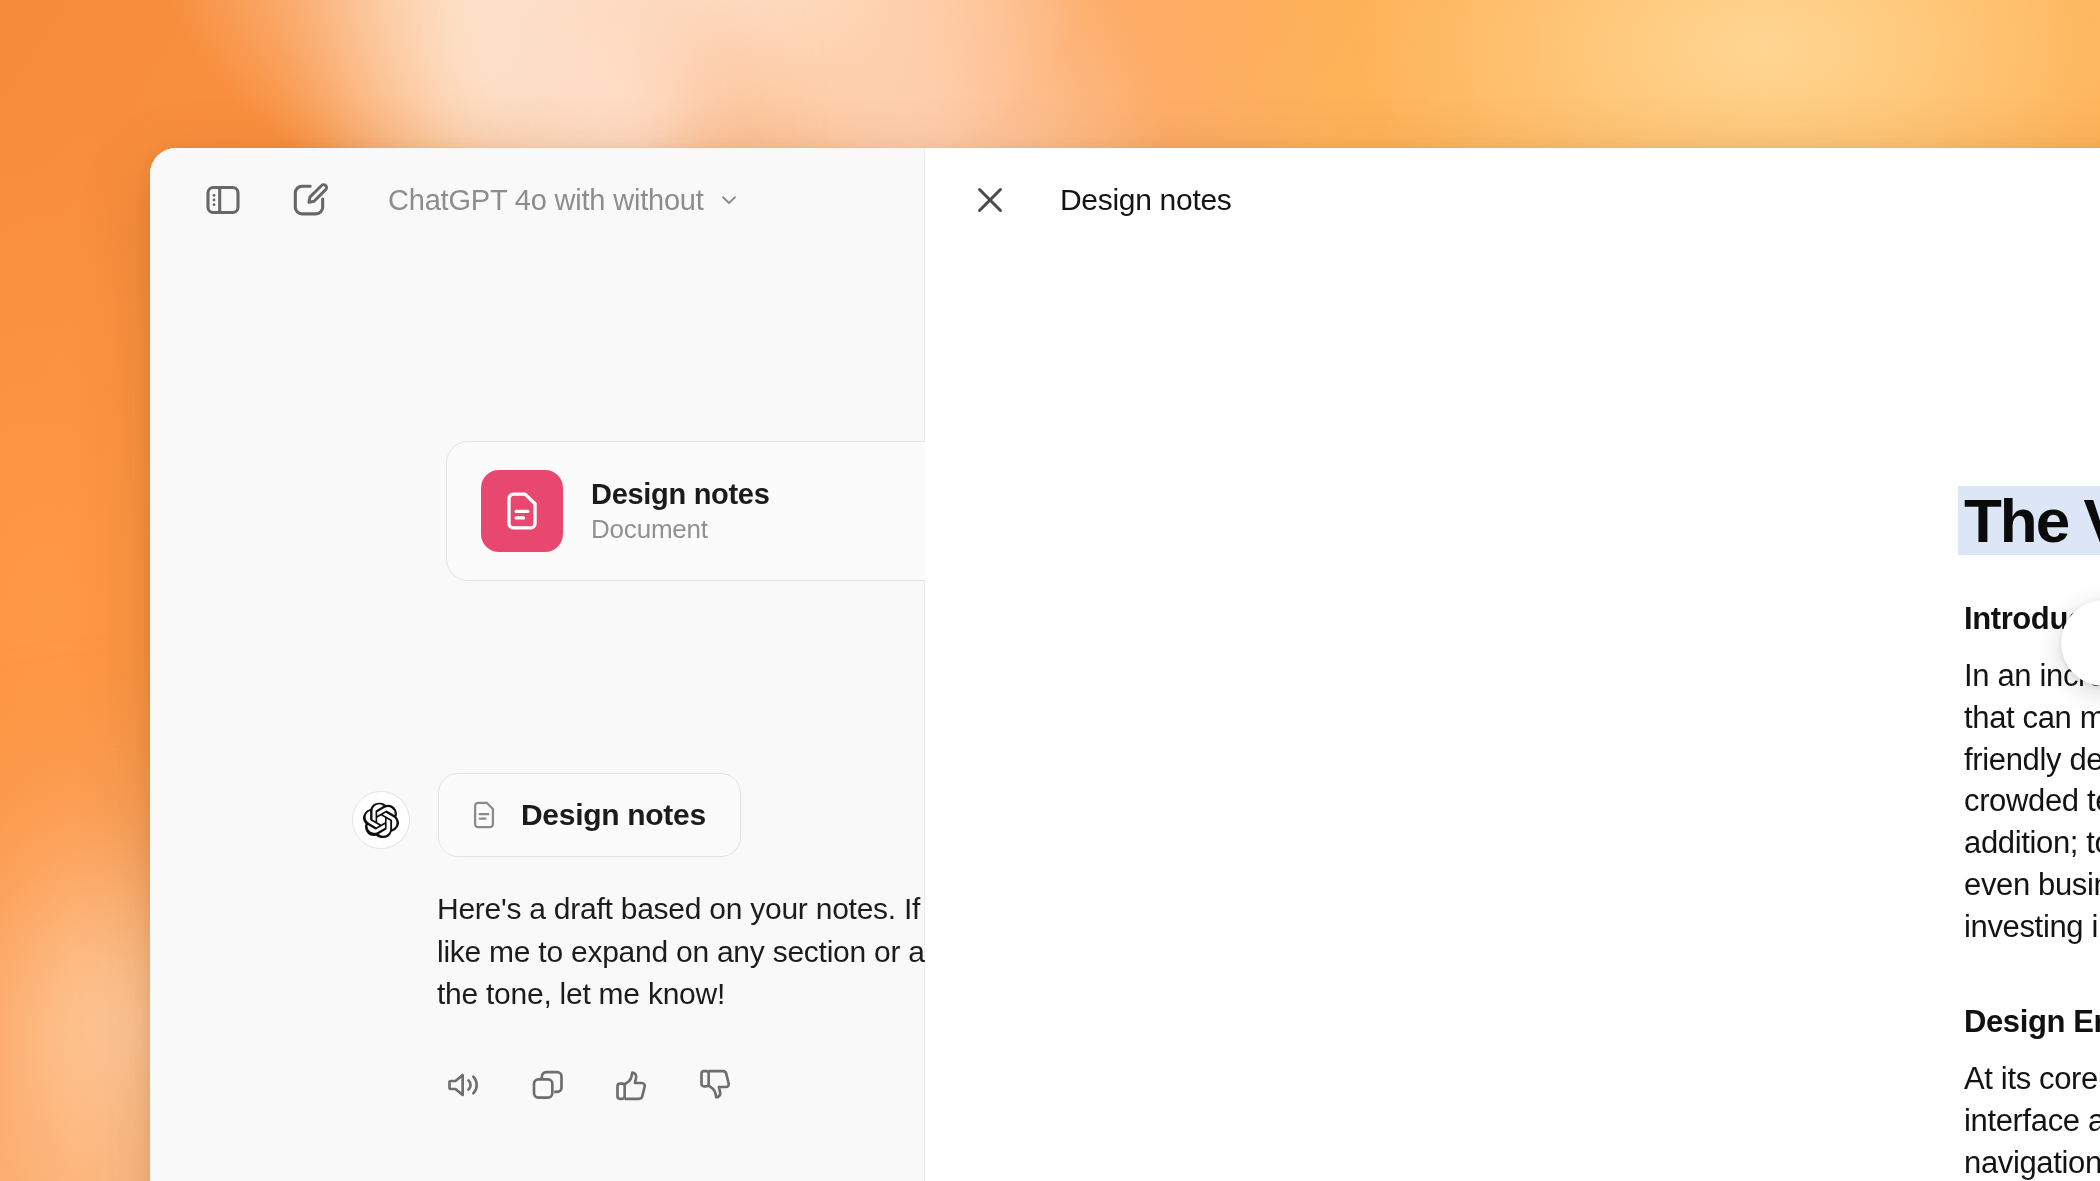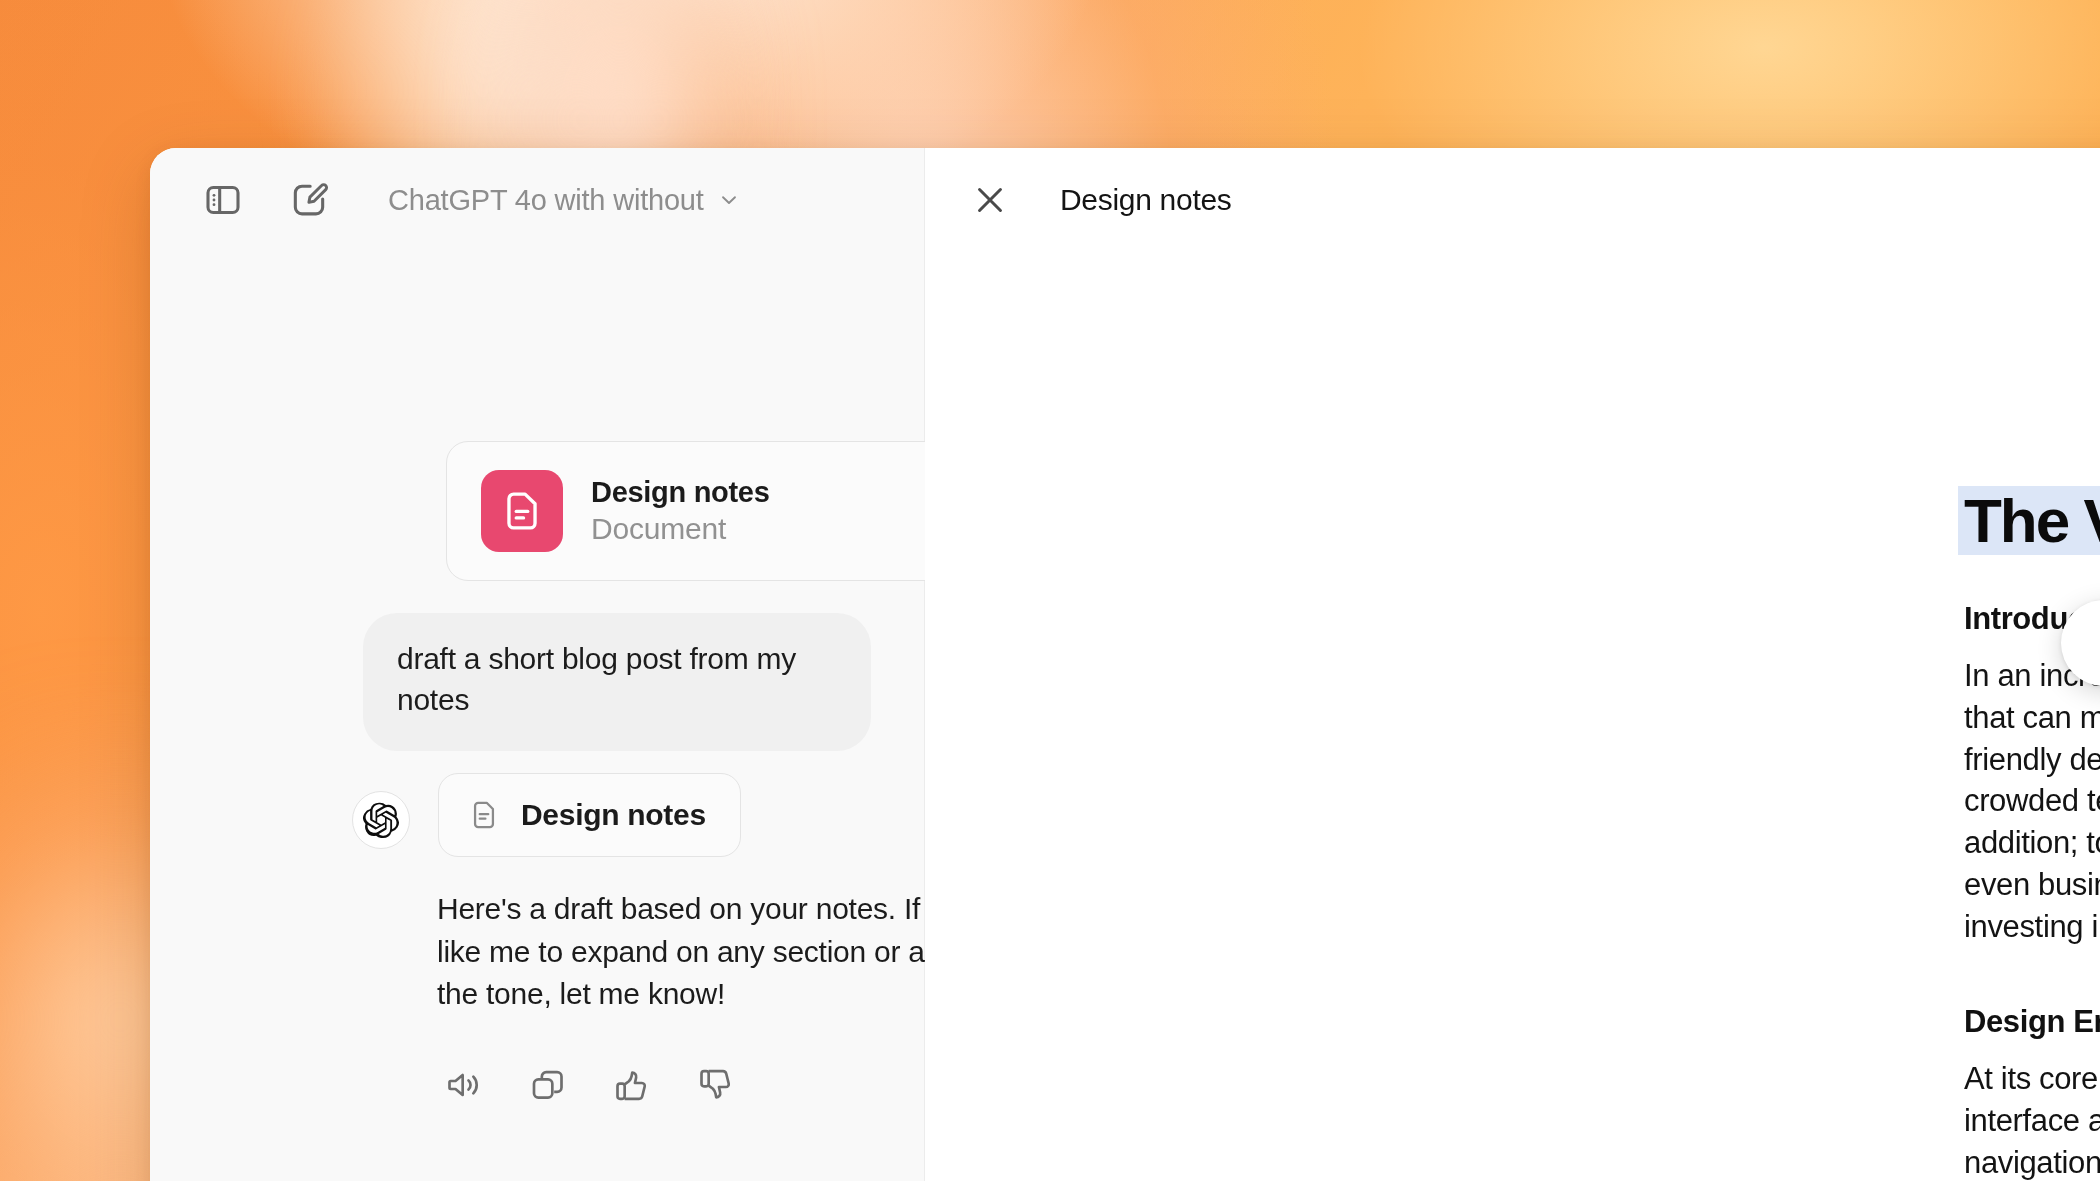--- a/index.html
+++ b/index.html
@@ -139,21 +139,21 @@
     flex: 0 0 82px;
   }
   #doc-card-text { display: flex; flex-direction: column; gap: 3px; }
   #doc-card-title {
     font-size: 29px;
     font-weight: bold;
     color: #1b1b1b;
     letter-spacing: -0.3px;
   }
   #doc-card-subtitle {
-    font-size: 30px;
+    font-size: 26px;
     color: #919191;
     letter-spacing: -0.2px;
   }
 
   
   #user-bubble {
     position: absolute;
     right: 53px;
     top: 465px;
     max-width: 440px;
@@ -368,21 +368,20 @@
             <line x1="9" y1="12.2" x2="15" y2="12.2" stroke="#ffffff" stroke-width="1.75" stroke-linecap="round"></line>
             <line x1="9" y1="15.6" x2="12.8" y2="15.6" stroke="#ffffff" stroke-width="1.75" stroke-linecap="round"></line>
           </svg>
         </div>
         <div id="doc-card-text">
           <div id="doc-card-title">Design notes</div>
           <div id="doc-card-subtitle">Document</div>
         </div>
       </div>
 
-      <div id="user-bubble">draft a short blog post from my notes</div>
 
       <div id="assistant-row">
         <div id="assistant-avatar">
           <svg width="36" height="36" viewBox="0 0 24 24" fill="#0d0d0d">
             <path d="M22.28 9.82a5.98 5.98 0 0 0-.52-4.91 6.05 6.05 0 0 0-6.51-2.9A6 6 0 0 0 10.7.5a6.05 6.05 0 0 0-5.77 4.19 5.98 5.98 0 0 0-4 2.9 6.05 6.05 0 0 0 .75 7.09 5.98 5.98 0 0 0 .51 4.91 6.05 6.05 0 0 0 6.52 2.9A5.98 5.98 0 0 0 13.3 24a6.05 6.05 0 0 0 5.77-4.2 5.98 5.98 0 0 0 4-2.9 6.05 6.05 0 0 0-.76-7.08h-.03Zm-9 12.6a4.48 4.48 0 0 1-2.88-1.04l.14-.08 4.78-2.76a.79.79 0 0 0 .4-.68v-6.74l2.02 1.17a.07.07 0 0 1 .4.06v5.58a4.5 4.5 0 0 1-4.5 4.49ZM3.64 18.3a4.47 4.47 0 0 1-.54-3.01l.14.09 4.78 2.76a.77.77 0 0 0 .78 0l5.84-3.37v2.33a.08.08 0 0 1-.03.07l-4.83 2.79a4.5 4.5 0 0 1-6.14-1.64v-.02ZM2.39 7.88a4.49 4.49 0 0 1 2.35-1.97V11.6a.77.77 0 0 0 .38.67l5.81 3.35-2.02 1.17a.07.07 0 0 1-.07 0L4.01 14a4.5 4.5 0 0 1-1.65-6.14v.02Zm16.6 3.86-5.83-3.4L15.17 7.2a.07.07 0 0 1 .07 0l4.83 2.79a4.49 4.49 0 0 1-.68 8.1v-5.68a.79.79 0 0 0-.4-.67Zm2.01-3.02-.14-.09-4.77-2.78a.78.78 0 0 0-.79 0L9.47 9.22V6.89a.07.07 0 0 1 .03-.07l4.83-2.78a4.5 4.5 0 0 1 6.68 4.65l-.01.03ZM8.37 12.86l-2.02-1.16a.08.08 0 0 1-.04-.06V6.07a4.5 4.5 0 0 1 7.37-3.45l-.14.08L8.76 5.46a.79.79 0 0 0-.4.68v6.72Zm1.1-2.37 2.6-1.5 2.61 1.5v3l-2.6 1.5-2.61-1.5v-3Z"></path>
           </svg>
         </div>
 
         <div id="assistant-doc-pill">
           <svg width="34" height="34" viewBox="0 0 24 24" fill="none">

